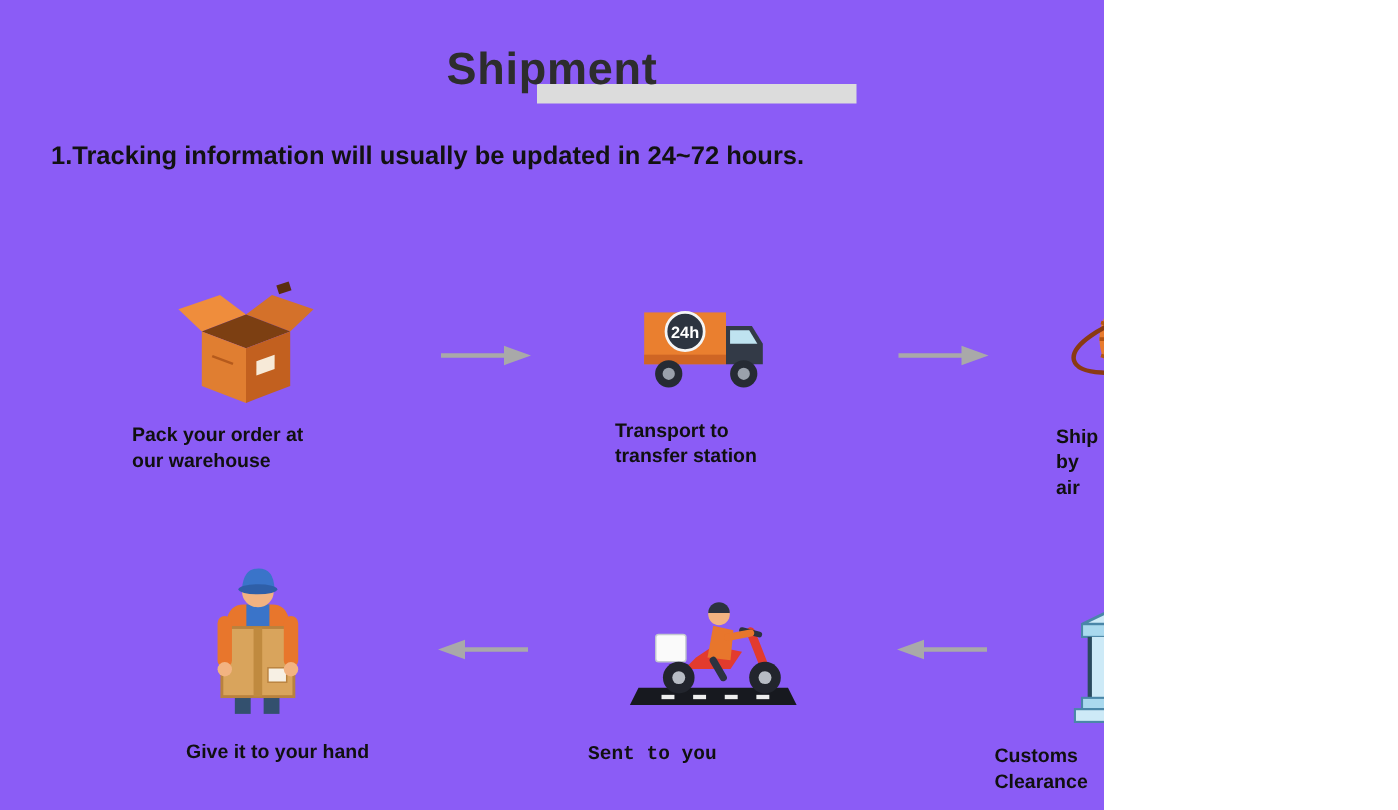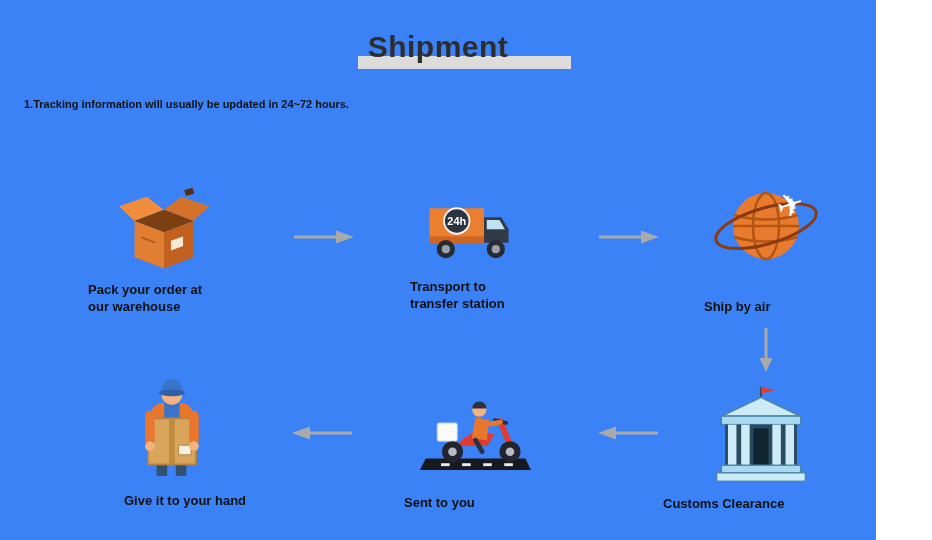--- a/index.html
+++ b/index.html
@@ -1,40 +1,40 @@
 <!DOCTYPE html>
 <html><head>
 <meta charset="utf-8">
 <style>
   html,body{margin:0;padding:0;background:#ffffff;}
   body{font-family:"Liberation Sans", sans-serif;}
-  .canvas{position:relative;width:876px;height:540px;background:#3b82f6;overflow:hidden;}
+  .canvas{position:relative;width:736px;height:540px;background:#8b5cf6;overflow:hidden;}
   .abs{position:absolute;}
 
   .title-bar{top:56px;left:358px;width:213px;height:13px;background:#dcdcdc;z-index:1;}
   .page-title{top:30px;left:0;width:100%;text-align:center;font-size:30px;font-weight:800;
               color:#2d2d2d;z-index:2;letter-spacing:.5px;}
 
-  .notes{top:92px;left:24px;width:845px;color:#121212;font-size:11px;font-weight:700;line-height:24px;}
+  .notes{top:92px;left:34px;width:845px;color:#121212;font-size:17px;font-weight:700;line-height:24px;}
   .notes p{margin:0;}
 
   .step-label{font-size:13px;font-weight:700;color:#101010;white-space:pre-line;line-height:1.3;}
 
   .icon-box   {top:182px;left:112px;}
   .icon-truck {top:192px;left:424px;}
   .icon-globe {top:180px;left:710px;}
   .icon-build {top:384px;left:712px;}
   .icon-scoot {top:388px;left:418px;}
   .icon-person{top:372px;left:122px;}
 
   .lbl-1{top:282px;left:88px;}
   .lbl-2{top:279px;left:410px;}
-  .lbl-3{top:299px;left:704px;}
+  .lbl-3{top:283px;left:704px;}
   .lbl-4{top:496px;left:663px;}
-  .lbl-5{top:495px;left:404px;}
+  .lbl-5{top:495px;left:392px;font-family:Liberation Mono, monospace;}
   .lbl-6{top:493px;left:78px;margin-left:46px;}
 
   .arr-r1{top:229px;left:292px;}
   .arr-r2{top:229px;left:597px;}
   .arr-d {top:326px;left:758px;}
   .arr-l1{top:425px;left:596px;}
   .arr-l2{top:425px;left:290px;}
 
   svg text{font-family:"Liberation Sans", sans-serif;}
 </style>

